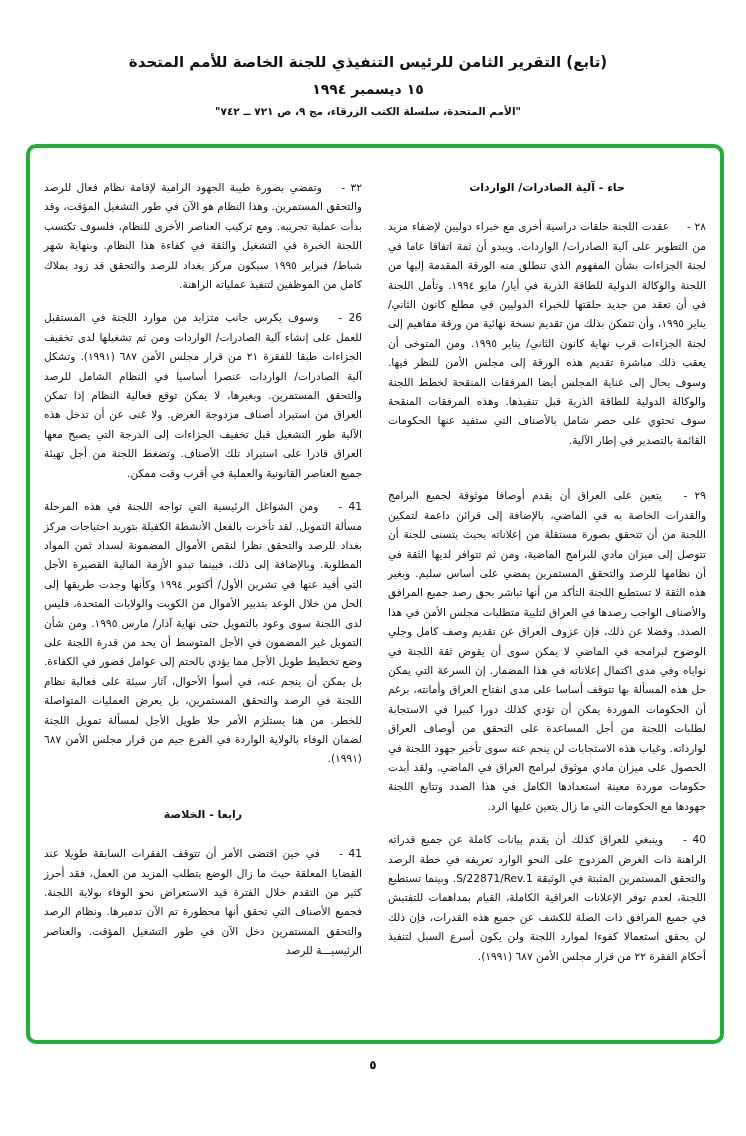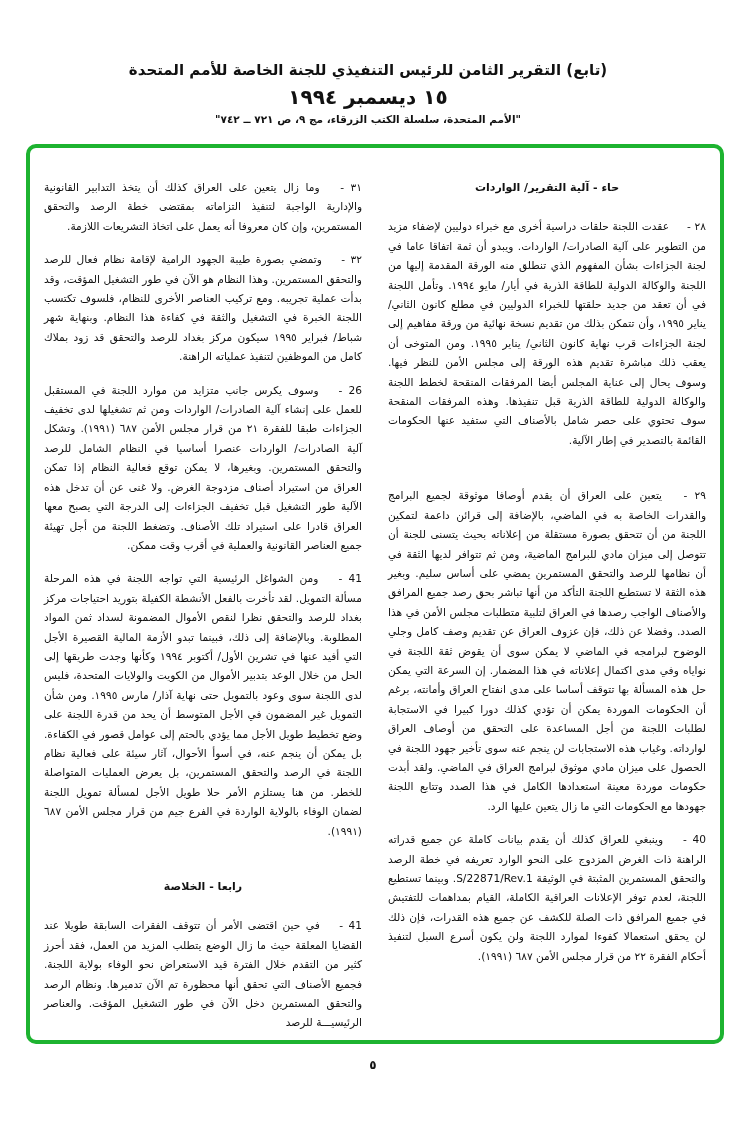--- a/index.html
+++ b/index.html
@@ -1,23 +1,23 @@
 <!DOCTYPE html>
 <html lang="ar" dir="rtl"><head>
 <meta charset="utf-8">
 <style>
   html, body { margin: 0; padding: 0; background: #ffffff; }
   body {
     width: 746px; height: 1136px; position: relative; overflow: hidden;
     font-family: "DejaVu Sans", "Liberation Sans", sans-serif;
     color: #111;
   }
-  .header { position: absolute; left: 0; right: 10px; top: 50px; text-align: center; margin-top: 8px; }
+  .header { position: absolute; left: 0; right: 10px; top: 50px; text-align: center; }
   .title { font-size: 15px; font-weight: bold; line-height: 24px; margin: 0; }
-  .date { font-size: 20px; font-weight: bold; line-height: 22px; margin-top: 4px; }
+  .date { font-size: 14px; font-weight: bold; line-height: 22px; margin-top: 4px; }
   .source { font-size: 10.5px; font-weight: bold; line-height: 16px; margin-top: 3px; }
   .frame {
     position: absolute; left: 26px; top: 144px; width: 690px; height: 892px;
     border: 4px solid #1db330; border-radius: 10px; box-sizing: content-box;
   }
   .col {
     position: absolute; top: 30px; width: 318px;
     font-size: 10.6px; line-height: 19.4px; text-align: justify;
     text-align-last: right;
   }
@@ -39,41 +39,37 @@
 <body>
 
 <div class="header">
   <div class="title">(تابع) التقرير الثامن للرئيس التنفيذي للجنة الخاصة للأمم المتحدة</div>
   <div class="date">١٥ ديسمبر ١٩٩٤</div>
   <div class="source">"الأمم المتحدة، سلسلة الكتب الزرقاء، مج ٩، ص ٧٢١ ــ ٧٤٢"</div>
 </div>
 
 <div class="frame" style="border-color: rgb(29, 179, 48);">
   <div class="col right">
-    <div class="heading">حاء - آلية التقرير/ الواردات</div>
+    <div class="heading">حاء - آلية الصادرات/ الواردات</div>
     <p class="para">
       <span class="num">٢٨ -</span>
       <span>عقدت اللجنة حلقات دراسية أخرى مع خبراء دوليين لإضفاء مزيد من التطوير على آلية الصادرات/ الواردات. ويبدو أن ثمة اتفاقا عاما في لجنة الجزاءات بشأن المفهوم الذي تنطلق منه الورقة المقدمة إليها من اللجنة والوكالة الدولية للطاقة الذرية في أيار/ مايو ١٩٩٤. وتأمل اللجنة في أن تعقد من جديد حلقتها للخبراء الدوليين في مطلع كانون الثاني/ يناير ١٩٩٥، وأن تتمكن بذلك من تقديم نسخة نهائية من ورقة مفاهيم إلى لجنة الجزاءات قرب نهاية كانون الثاني/ يناير ١٩٩٥. ومن المتوخى أن يعقب ذلك مباشرة تقديم هذه الورقة إلى مجلس الأمن للنظر فيها. وسوف يحال إلى عناية المجلس أيضا المرفقات المنقحة لخطط اللجنة والوكالة الدولية للطاقة الذرية قبل تنفيذها. وهذه المرفقات المنقحة سوف تحتوي على حصر شامل بالأصناف التي ستفيد عنها الحكومات القائمة بالتصدير في إطار الآلية.</span>
     </p>
     <div class="gap"></div>
     <p class="para">
       <span class="num">٢٩ -</span>
       <span>يتعين على العراق أن يقدم أوصافا موثوقة لجميع البرامج والقدرات الخاصة به في الماضي، بالإضافة إلى قرائن داعمة لتمكين اللجنة من أن تتحقق بصورة مستقلة من إعلاناته بحيث يتسنى للجنة أن تتوصل إلى ميزان مادي للبرامج الماضية، ومن ثم تتوافر لديها الثقة في أن نظامها للرصد والتحقق المستمرين يمضي على أساس سليم. وبغير هذه الثقة لا تستطيع اللجنة التأكد من أنها تباشر بحق رصد جميع المرافق والأصناف الواجب رصدها في العراق لتلبية متطلبات مجلس الأمن في هذا الصدد. وفضلا عن ذلك، فإن عزوف العراق عن تقديم وصف كامل وجلي الوضوح لبرامجه في الماضي لا يمكن سوى أن يقوض ثقة اللجنة في نواياه وفي مدى اكتمال إعلاناته في هذا المضمار. إن السرعة التي يمكن حل هذه المسألة بها تتوقف أساسا على مدى انفتاح العراق وأمانته، برغم أن الحكومات الموردة يمكن أن تؤدي كذلك دورا كبيرا في الاستجابة لطلبات اللجنة من أجل المساعدة على التحقق من أوصاف العراق لوارداته. وغياب هذه الاستجابات لن ينجم عنه سوى تأخير جهود اللجنة في الحصول على ميزان مادي موثوق لبرامج العراق في الماضي. ولقد أبدت حكومات موردة معينة استعدادها الكامل في هذا الصدد وتتابع اللجنة جهودها مع الحكومات التي ما زال يتعين عليها الرد.</span>
     </p>
     <p class="para">
       <span class="num">40 -</span>
       <span>وينبغي للعراق كذلك أن يقدم بيانات كاملة عن جميع قدراته الراهنة ذات الغرض المزدوج على النحو الوارد تعريفه في خطة الرصد والتحقق المستمرين المثبتة في الوثيقة S/22871/Rev.1. وبينما تستطيع اللجنة، لعدم توفر الإعلانات العراقية الكاملة، القيام بمداهمات للتفتيش في جميع المرافق ذات الصلة للكشف عن جميع هذه القدرات، فإن ذلك لن يحقق استعمالا كفوءا لموارد اللجنة ولن يكون أسرع السبل لتنفيذ أحكام الفقرة ٢٢ من قرار مجلس الأمن ٦٨٧ (١٩٩١).</span>
     </p>
   </div>
 
   <div class="col left">
-    <p class="para">
-      <span class="num">٣١ -</span>
-      <span>وما زال يتعين على العراق كذلك أن يتخذ التدابير القانونية والإدارية الواجبة لتنفيذ التزاماته بمقتضى خطة الرصد والتحقق المستمرين، وإن كان معروفا أنه يعمل على اتخاذ التشريعات اللازمة.</span>
-    </p>
     <p class="para">
       <span class="num">٣٢ -</span>
       <span>وتمضي بصورة طيبة الجهود الرامية لإقامة نظام فعال للرصد والتحقق المستمرين. وهذا النظام هو الآن في طور التشغيل المؤقت، وقد بدأت عملية تجريبه. ومع تركيب العناصر الأخرى للنظام، فلسوف تكتسب اللجنة الخبرة في التشغيل والثقة في كفاءة هذا النظام. وبنهاية شهر شباط/ فبراير ١٩٩٥ سيكون مركز بغداد للرصد والتحقق قد زود بملاك كامل من الموظفين لتنفيذ عملياته الراهنة.</span>
     </p>
     <p class="para">
       <span class="num">26 -</span>
       <span>وسوف يكرس جانب متزايد من موارد اللجنة في المستقبل للعمل على إنشاء آلية الصادرات/ الواردات ومن ثم تشغيلها لدى تخفيف الجزاءات طبقا للفقرة ٢١ من قرار مجلس الأمن ٦٨٧ (١٩٩١). وتشكل آلية الصادرات/ الواردات عنصرا أساسيا في النظام الشامل للرصد والتحقق المستمرين. وبغيرها، لا يمكن توقع فعالية النظام إذا تمكن العراق من استيراد أصناف مزدوجة الغرض. ولا غنى عن أن تدخل هذه الآلية طور التشغيل قبل تخفيف الجزاءات إلى الدرجة التي يصبح معها العراق قادرا على استيراد تلك الأصناف. وتضغط اللجنة من أجل تهيئة جميع العناصر القانونية والعملية في أقرب وقت ممكن.</span>
     </p>
     <p class="para">
       <span class="num">41 -</span>

